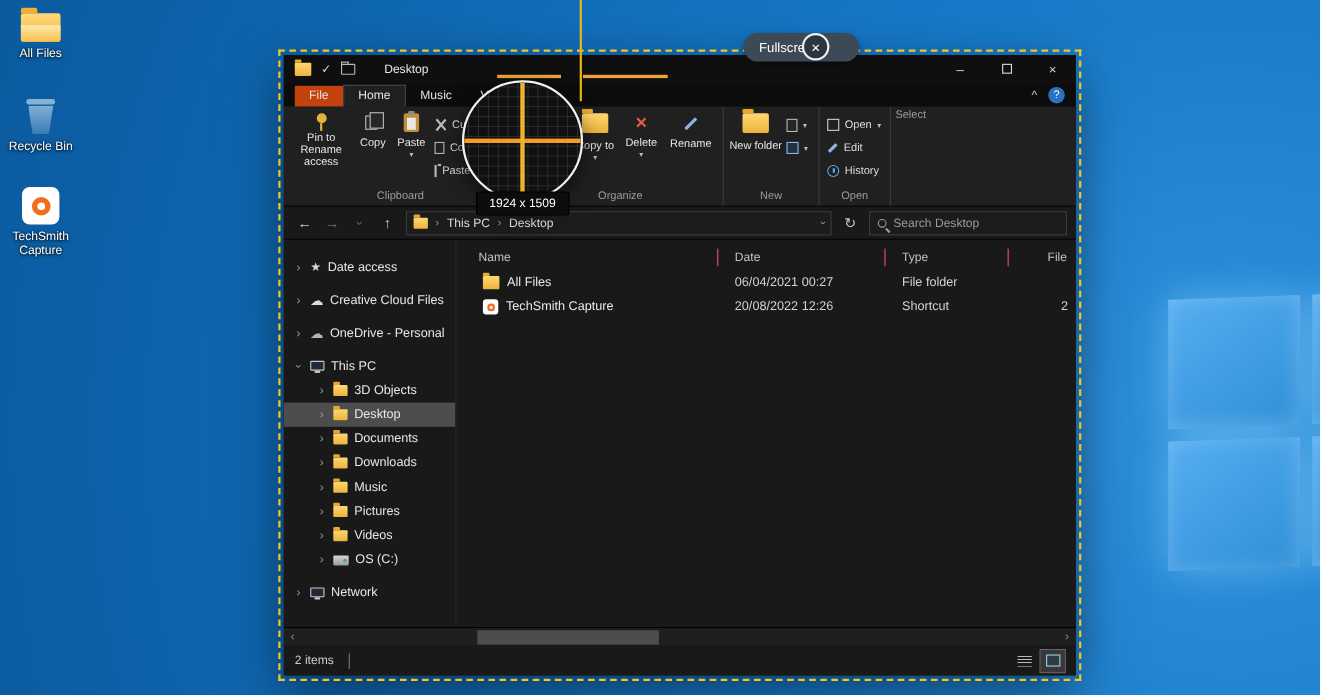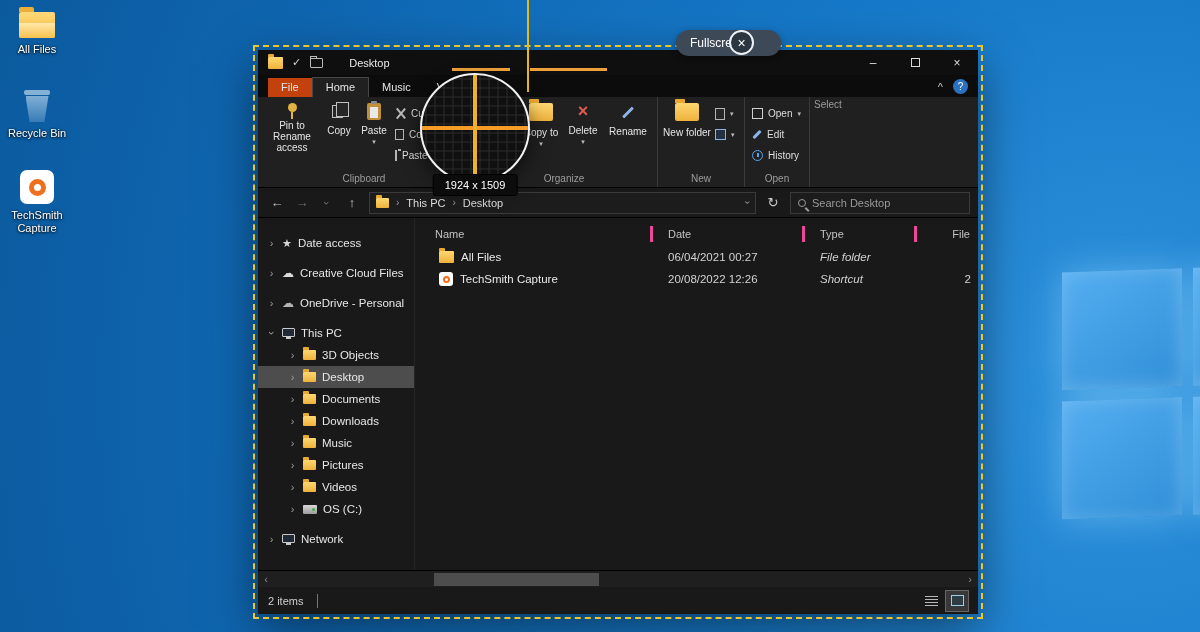--- a/index.html
+++ b/index.html
@@ -121,29 +121,29 @@
   .ic-star { color:#d5d5d5; font-size:11px; line-height:11px; }
   .ic-cloud { color:#dcdcdc; font-size:12px; line-height:12px; }
   .ic-cloud.dim { color:#b5b5b5; }
   .ic-pc { width:13px; height:9px; border:1px solid #c9c9c9; border-radius:1px; background:#1f2a36; position:relative; flex:none; margin-bottom:2px; }
   .ic-pc::after { content:""; position:absolute; left:3px; bottom:-3px; width:5px; height:2px; background:#c9c9c9; }
   .ic-drive { width:14px; height:9px; background:linear-gradient(#d8d8d8,#9b9b9b); border-radius:1px; position:relative; flex:none; }
   .ic-drive::after { content:""; position:absolute; right:2px; top:3px; width:3px; height:3px; border-radius:50%; background:#3fae49; }
 
   .filelist { flex:1; padding-top:5px; overflow:hidden; }
   .cols { display:flex; height:22px; align-items:center; font-size:11px; color:#c2c2c2; }
-  .col { border-right:3px solid #ec4899; height:16px; line-height:16px; }
+  .col { border-right:1px solid #ec4899; height:16px; line-height:16px; }
   .c-name { width:238px; padding-left:20px; }
   .c-date { width:152px; padding-left:15px; }
   .c-type { width:112px; padding-left:15px; }
   .c-size { width:58px; text-align:right; padding-right:5px; border-right:none; }
   .frow { display:flex; height:20px; align-items:center; font-size:11.5px; color:#e8e8e8; margin-top:2px; }
   .fcell-name { width:238px; padding-left:24px; display:flex; align-items:center; gap:7px; }
   .fcell-date { width:152px; padding-left:15px; color:#d2d2d2; }
-  .fcell-type { width:112px; padding-left:15px; color:#d2d2d2;font-style:italic; }
+  .fcell-type { width:112px; padding-left:15px; color:#d2d2d2; }
   .fcell-size { width:58px; text-align:right; padding-right:4px; color:#d2d2d2; }
   .ts-sm { width:14px; height:14px; background:#fff; border-radius:3px; display:flex; align-items:center; justify-content:center; flex:none; }
   .ts-sm span { width:7px; height:7px; border-radius:50%; border:2.5px solid #f06f1f; display:block; }
 
   .hscroll { height:17px; background:#1f1f1f; border-top:1px solid #000; display:flex; align-items:center; }
   .scroll-arrow { width:16px; text-align:center; color:#8a8a8a; font-size:11px; }
   .scroll-track { flex:1; height:100%; position:relative; }
   .scroll-thumb { position:absolute; left:160px; top:2px; width:165px; height:13px; background:#4d4d4d; }
 
   .statusbar { height:27px; background:#191919; display:flex; align-items:center; padding:0 10px; font-size:11px; color:#cfcfcf; }

